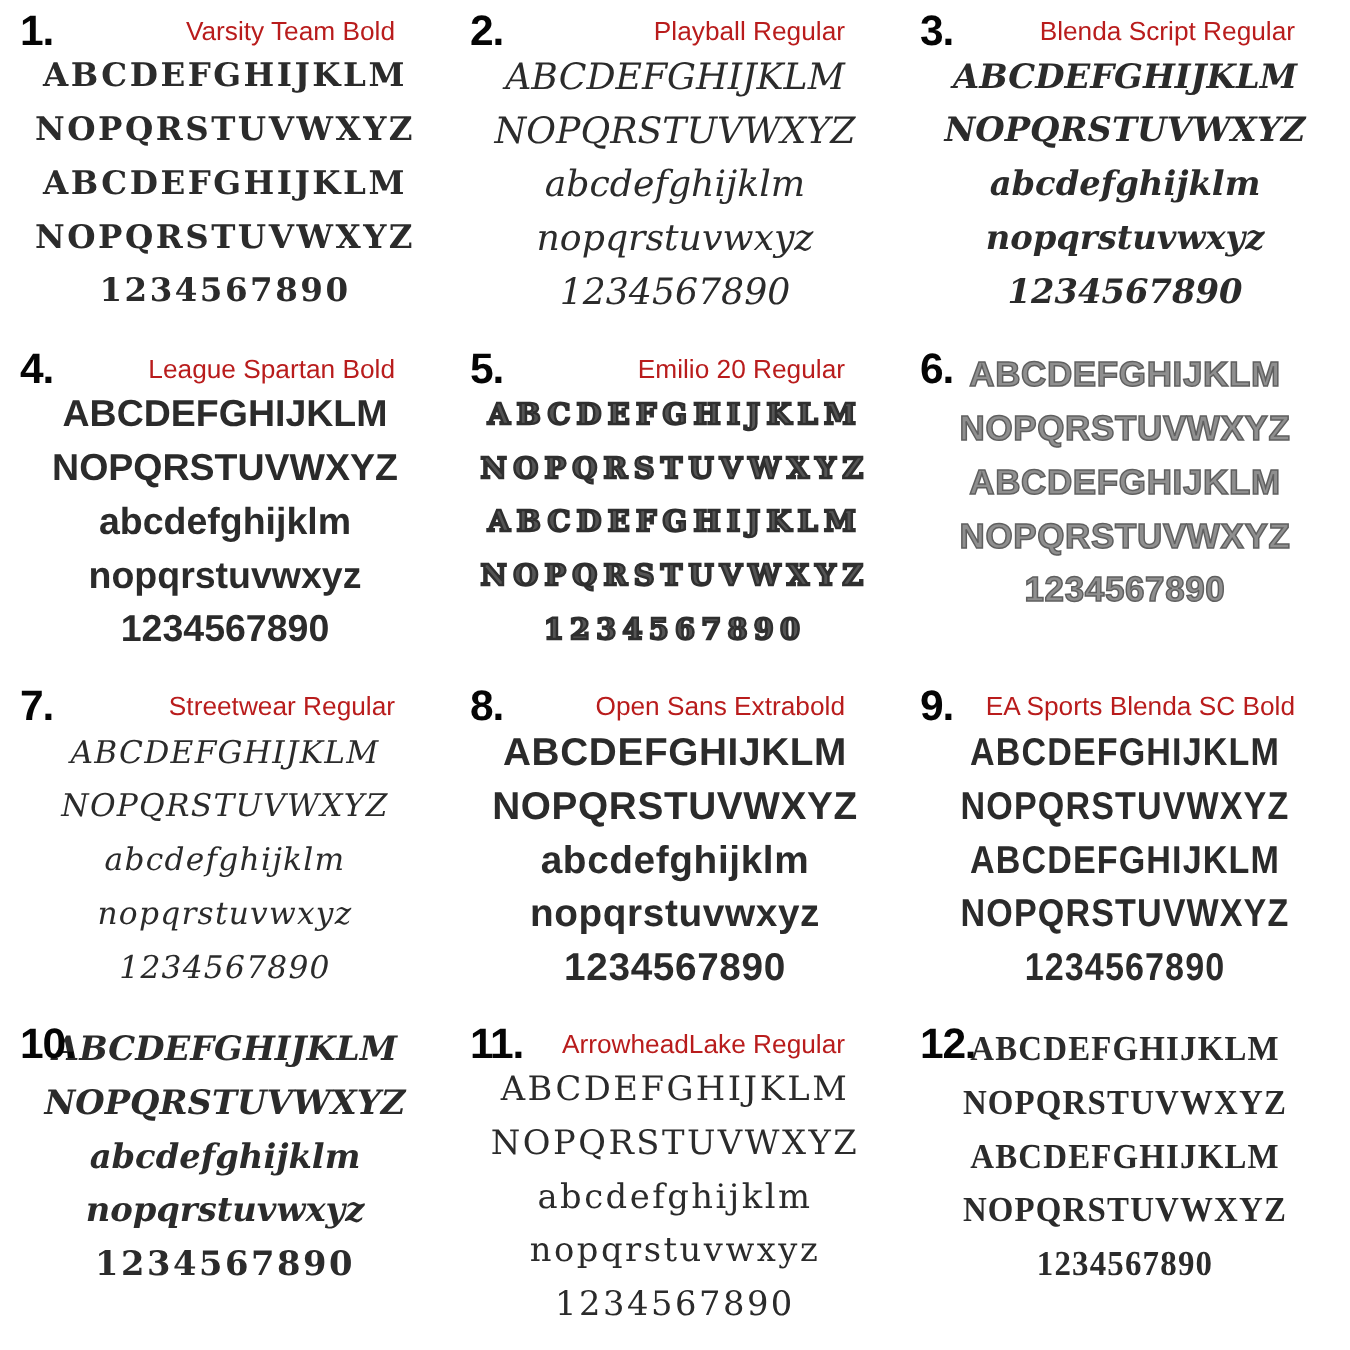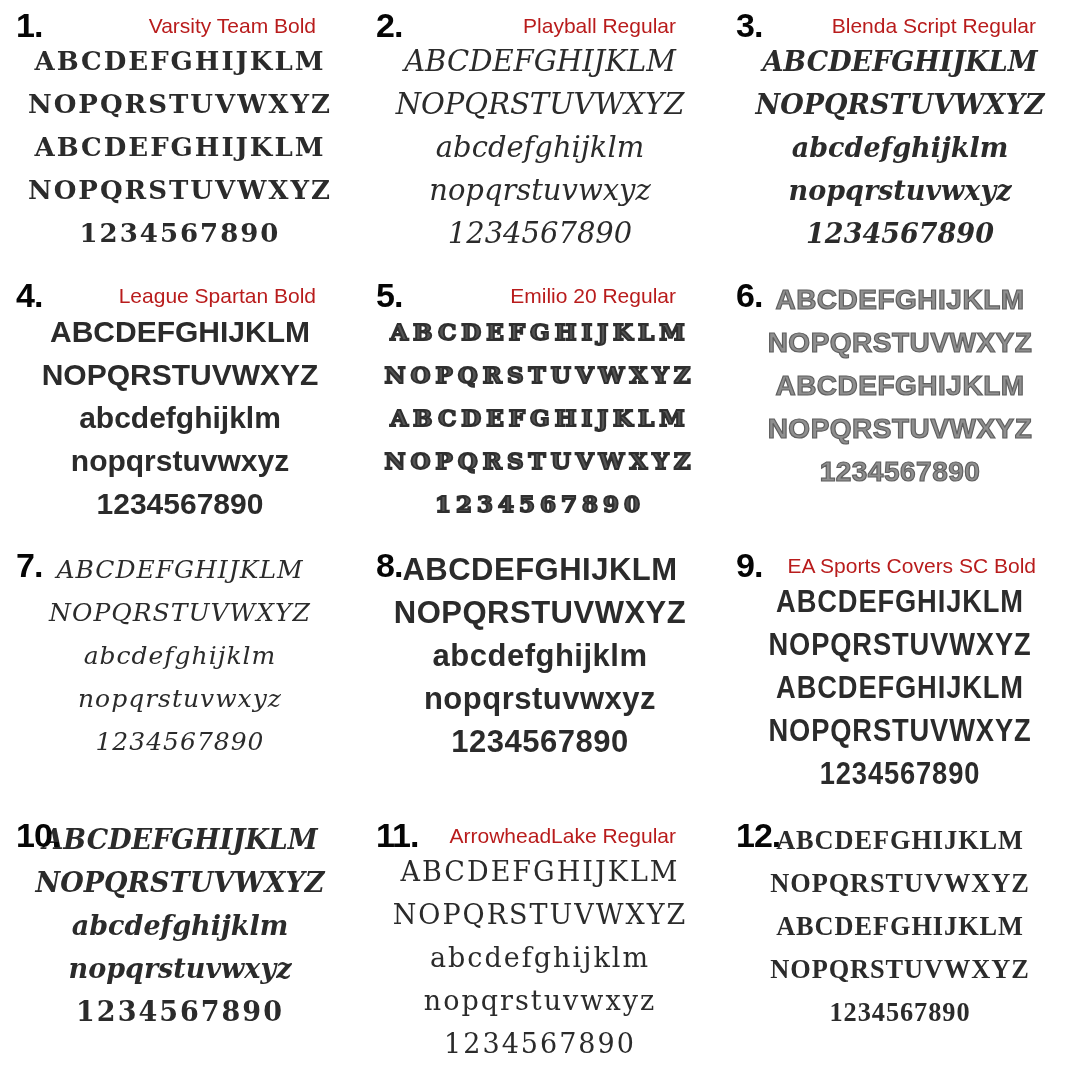--- a/index.html
+++ b/index.html
@@ -119,43 +119,45 @@
       <div class="line">ABCDEFGHIJKLM</div>
       <div class="line">NOPQRSTUVWXYZ</div>
       <div class="line">ABCDEFGHIJKLM</div>
       <div class="line">NOPQRSTUVWXYZ</div>
       <div class="line">1234567890</div>
     </div>
   </section>
 
   <section class="cell">
     <span class="num">7.</span>
+    <span class="label">Streetwear Regular</span>
     <div class="specimen s-streetwear">
       <div class="line">ABCDEFGHIJKLM</div>
       <div class="line">NOPQRSTUVWXYZ</div>
       <div class="line">abcdefghijklm</div>
       <div class="line">nopqrstuvwxyz</div>
       <div class="line">1234567890</div>
     </div>
   </section>
 
   <section class="cell">
     <span class="num">8.</span>
+    <span class="label">Open Sans Extrabold</span>
     <div class="specimen s-opensans">
       <div class="line">ABCDEFGHIJKLM</div>
       <div class="line">NOPQRSTUVWXYZ</div>
       <div class="line">abcdefghijklm</div>
       <div class="line">nopqrstuvwxyz</div>
       <div class="line">1234567890</div>
     </div>
   </section>
 
   <section class="cell">
     <span class="num">9.</span>
-    <span class="label">EA Sports Covers SC Bold</span>
+    <span class="label">EA Sports Blenda SC Bold</span>
     <div class="specimen s-easports">
       <div class="line">ABCDEFGHIJKLM</div>
       <div class="line">NOPQRSTUVWXYZ</div>
       <div class="line">ABCDEFGHIJKLM</div>
       <div class="line">NOPQRSTUVWXYZ</div>
       <div class="line">1234567890</div>
     </div>
   </section>
 
   <section class="cell">

